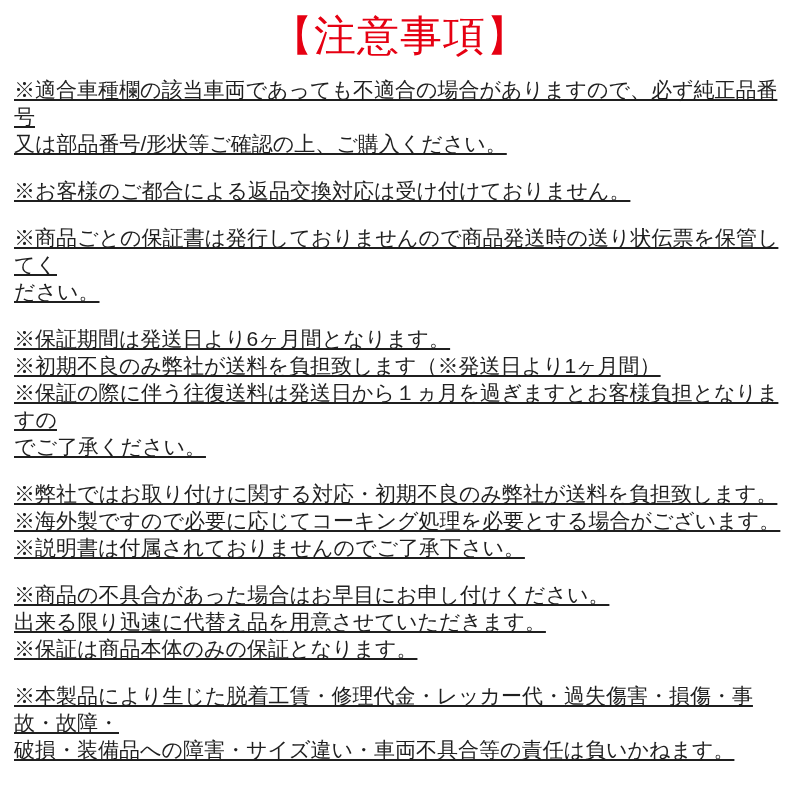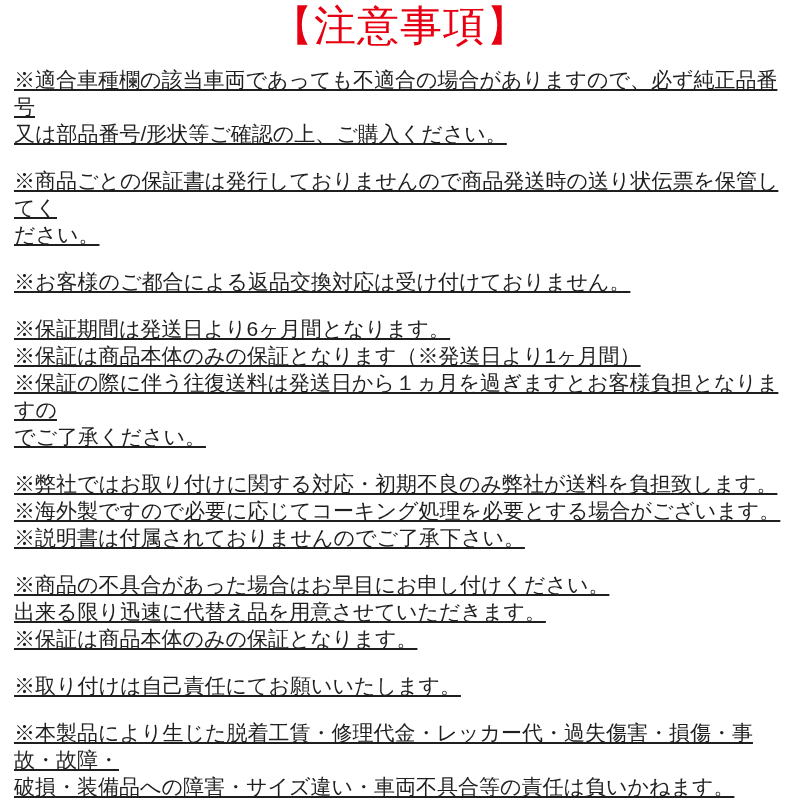--- a/index.html
+++ b/index.html
@@ -16,21 +16,21 @@
     background: var(--color-background);
     color: var(--color-text);
     font-family: "Liberation Sans", sans-serif;
   }
   .page {
     width: 800px;
     height: 800px;
   }
   .title {
     margin: 0;
-    padding-top: 0;
+    padding-top: 10px;
     text-align: center;
     font-size: 42px;
     line-height: 52px;
     font-weight: normal;
     letter-spacing: 1px;
     color: var(--color-title);
   }
   .notice {
     padding: 14px 6px 0 14px;
     font-size: 21px;
@@ -45,31 +45,30 @@
 </style>
 </head>
 <body>
 
 <div class="page">
   <h1 class="title">【注意事項】</h1>
 
   <div class="notice">
     <p class="para">※適合車種欄の該当車両であっても不適合の場合がありますので、必ず純正品番号
 又は部品番号/形状等ご確認の上、ご購入ください。</p>
+    <p class="para">※お客様のご都合による返品交換対応は受け付けておりません。</p>
     <p class="para">※商品ごとの保証書は発行しておりませんので商品発送時の送り状伝票を保管してく
 ださい。</p>
-    <p class="para">※お客様のご都合による返品交換対応は受け付けておりません。</p>
     <p class="para">※保証期間は発送日より6ヶ月間となります。
-※保証は商品本体のみの保証となります（※発送日より1ヶ月間）
+※初期不良のみ弊社が送料を負担致します（※発送日より1ヶ月間）
 ※保証の際に伴う往復送料は発送日から１ヵ月を過ぎますとお客様負担となりますの
 でご了承ください。</p>
     <p class="para">※弊社ではお取り付けに関する対応・初期不良のみ弊社が送料を負担致します。
 ※海外製ですので必要に応じてコーキング処理を必要とする場合がございます。
 ※説明書は付属されておりませんのでご了承下さい。</p>
     <p class="para">※商品の不具合があった場合はお早目にお申し付けください。
 出来る限り迅速に代替え品を用意させていただきます。
 ※保証は商品本体のみの保証となります。</p>
-    <p class="para">※取り付けは自己責任にてお願いいたします。</p>
     <p class="para">※本製品により生じた脱着工賃・修理代金・レッカー代・過失傷害・損傷・事故・故障・
 破損・装備品への障害・サイズ違い・車両不具合等の責任は負いかねます。</p>
 
   </div>
 </div>
 
 </body></html>

